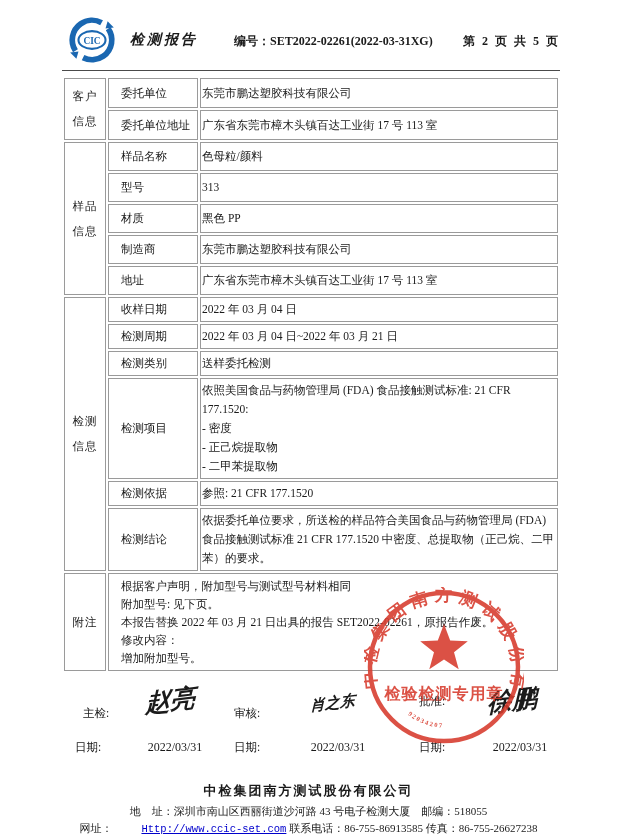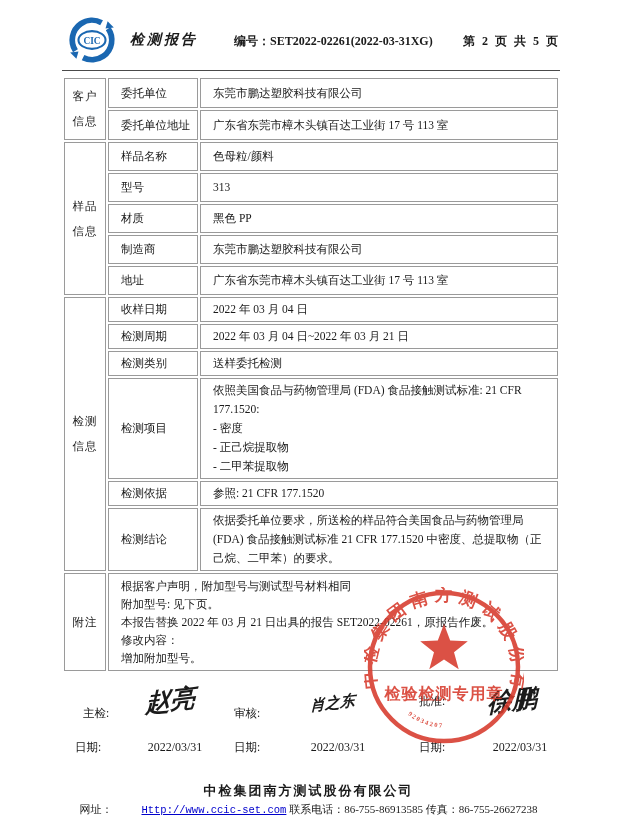--- a/index.html
+++ b/index.html
@@ -22,21 +22,21 @@
   .hdr-page { position:absolute; right:0; top:33px; font-size:12px;
               font-weight:bold; letter-spacing:2px; }
 
   
   table.report { position:absolute; left:62px; top:76px; width:498px;
                  border-collapse:separate; border-spacing:2px; font-size:11.5px; }
   table.report td { border:1px solid #9a9a9a; vertical-align:middle; }
   td.sec { width:42px; text-align:center; }
   td.sec .vlabel { width:2.3em; margin:5px auto; line-height:25px; letter-spacing:1px; }
   td.fld { width:90px; padding:4px 6px 4px 12px; line-height:19px; }
-  td.val { padding:4px 12px; line-height:19px; }
+  td.val { padding:4px 1px; line-height:19px; }
   tr.sm td.fld, tr.sm td.val { padding-top:2px; padding-bottom:2px; }
   .multi { white-space:pre-line; }
   td.notes { padding:3px 12px; line-height:18px; white-space:pre-line; }
 
   
   .sig-area { position:absolute; left:62px; top:682px; width:500px; height:90px;
               font-size:11.5px; }
   .sig-area .lbl { position:absolute; white-space:nowrap; }
   .sigval { position:absolute; width:116px; text-align:center; }
   .sig-name { display:inline-block; font-style:italic; font-weight:bold;
@@ -190,17 +190,18 @@
   <polygon points="80,37 86.2,53.5 103.8,54.3 90,65.2 94.7,82.2 80,72.5 65.3,82.2 70,65.2 56.2,54.3 73.8,53.5" fill="#d73a2c"></polygon>
   <text x="80" y="112" text-anchor="middle" font-size="16" font-weight="bold" fill="#d73a2c" letter-spacing="1" font-family="Liberation Serif, serif">检验检测专用章</text>
   <path id="serialPath" d="M 38,122 A 56.6,56.6 0 0 0 122,122" fill="none"></path>
   <text font-size="6.5" fill="#d73a2c" font-weight="bold">
     <textPath href="#serialPath" startOffset="8">9 2 0 3 4 2 0 7</textPath>
   </text>
 </svg>
 
 <div class="footer">
   <div class="f-company">中检集团南方测试股份有限公司</div>
+  <div class="f-addr">地　址：深圳市南山区西丽街道沙河路 43 号电子检测大厦　邮编：518055</div>
   <div class="f-web">
     <span>网址：</span><a href="#">Http://www.ccic-set.com</a>
     <span>联系电话：86-755-86913585 传真：86-755-26627238</span>
   </div>
 </div>
 
 </body></html>

